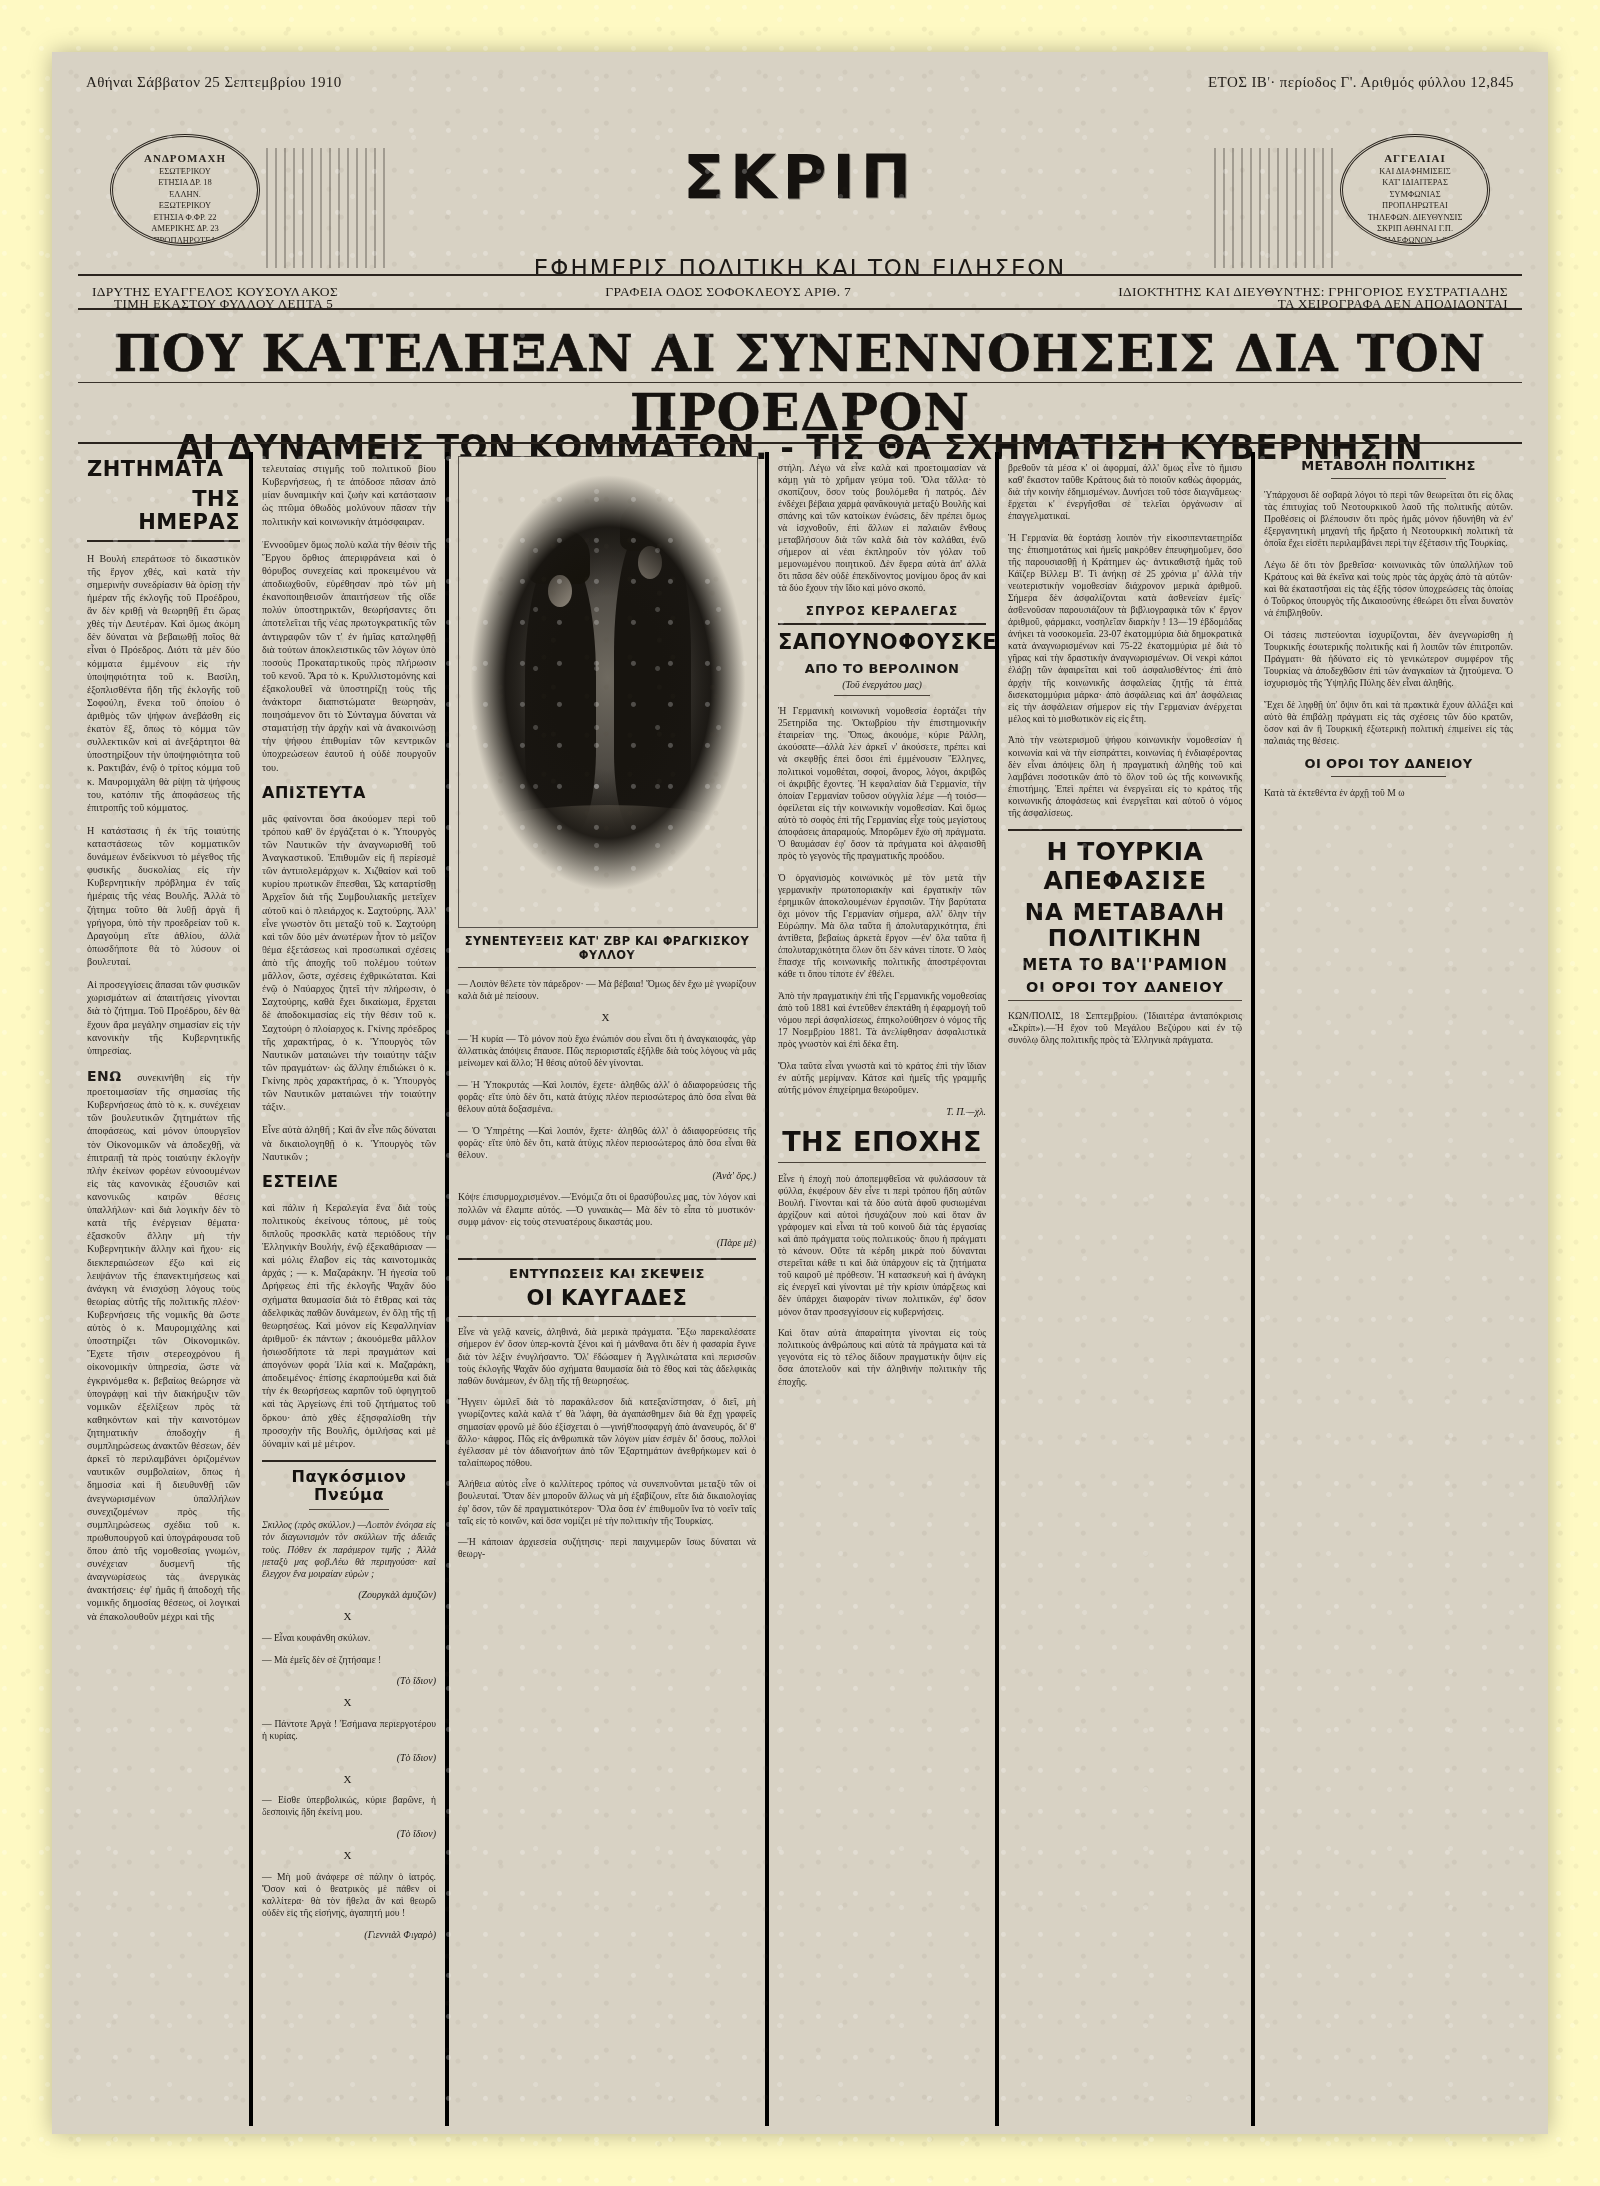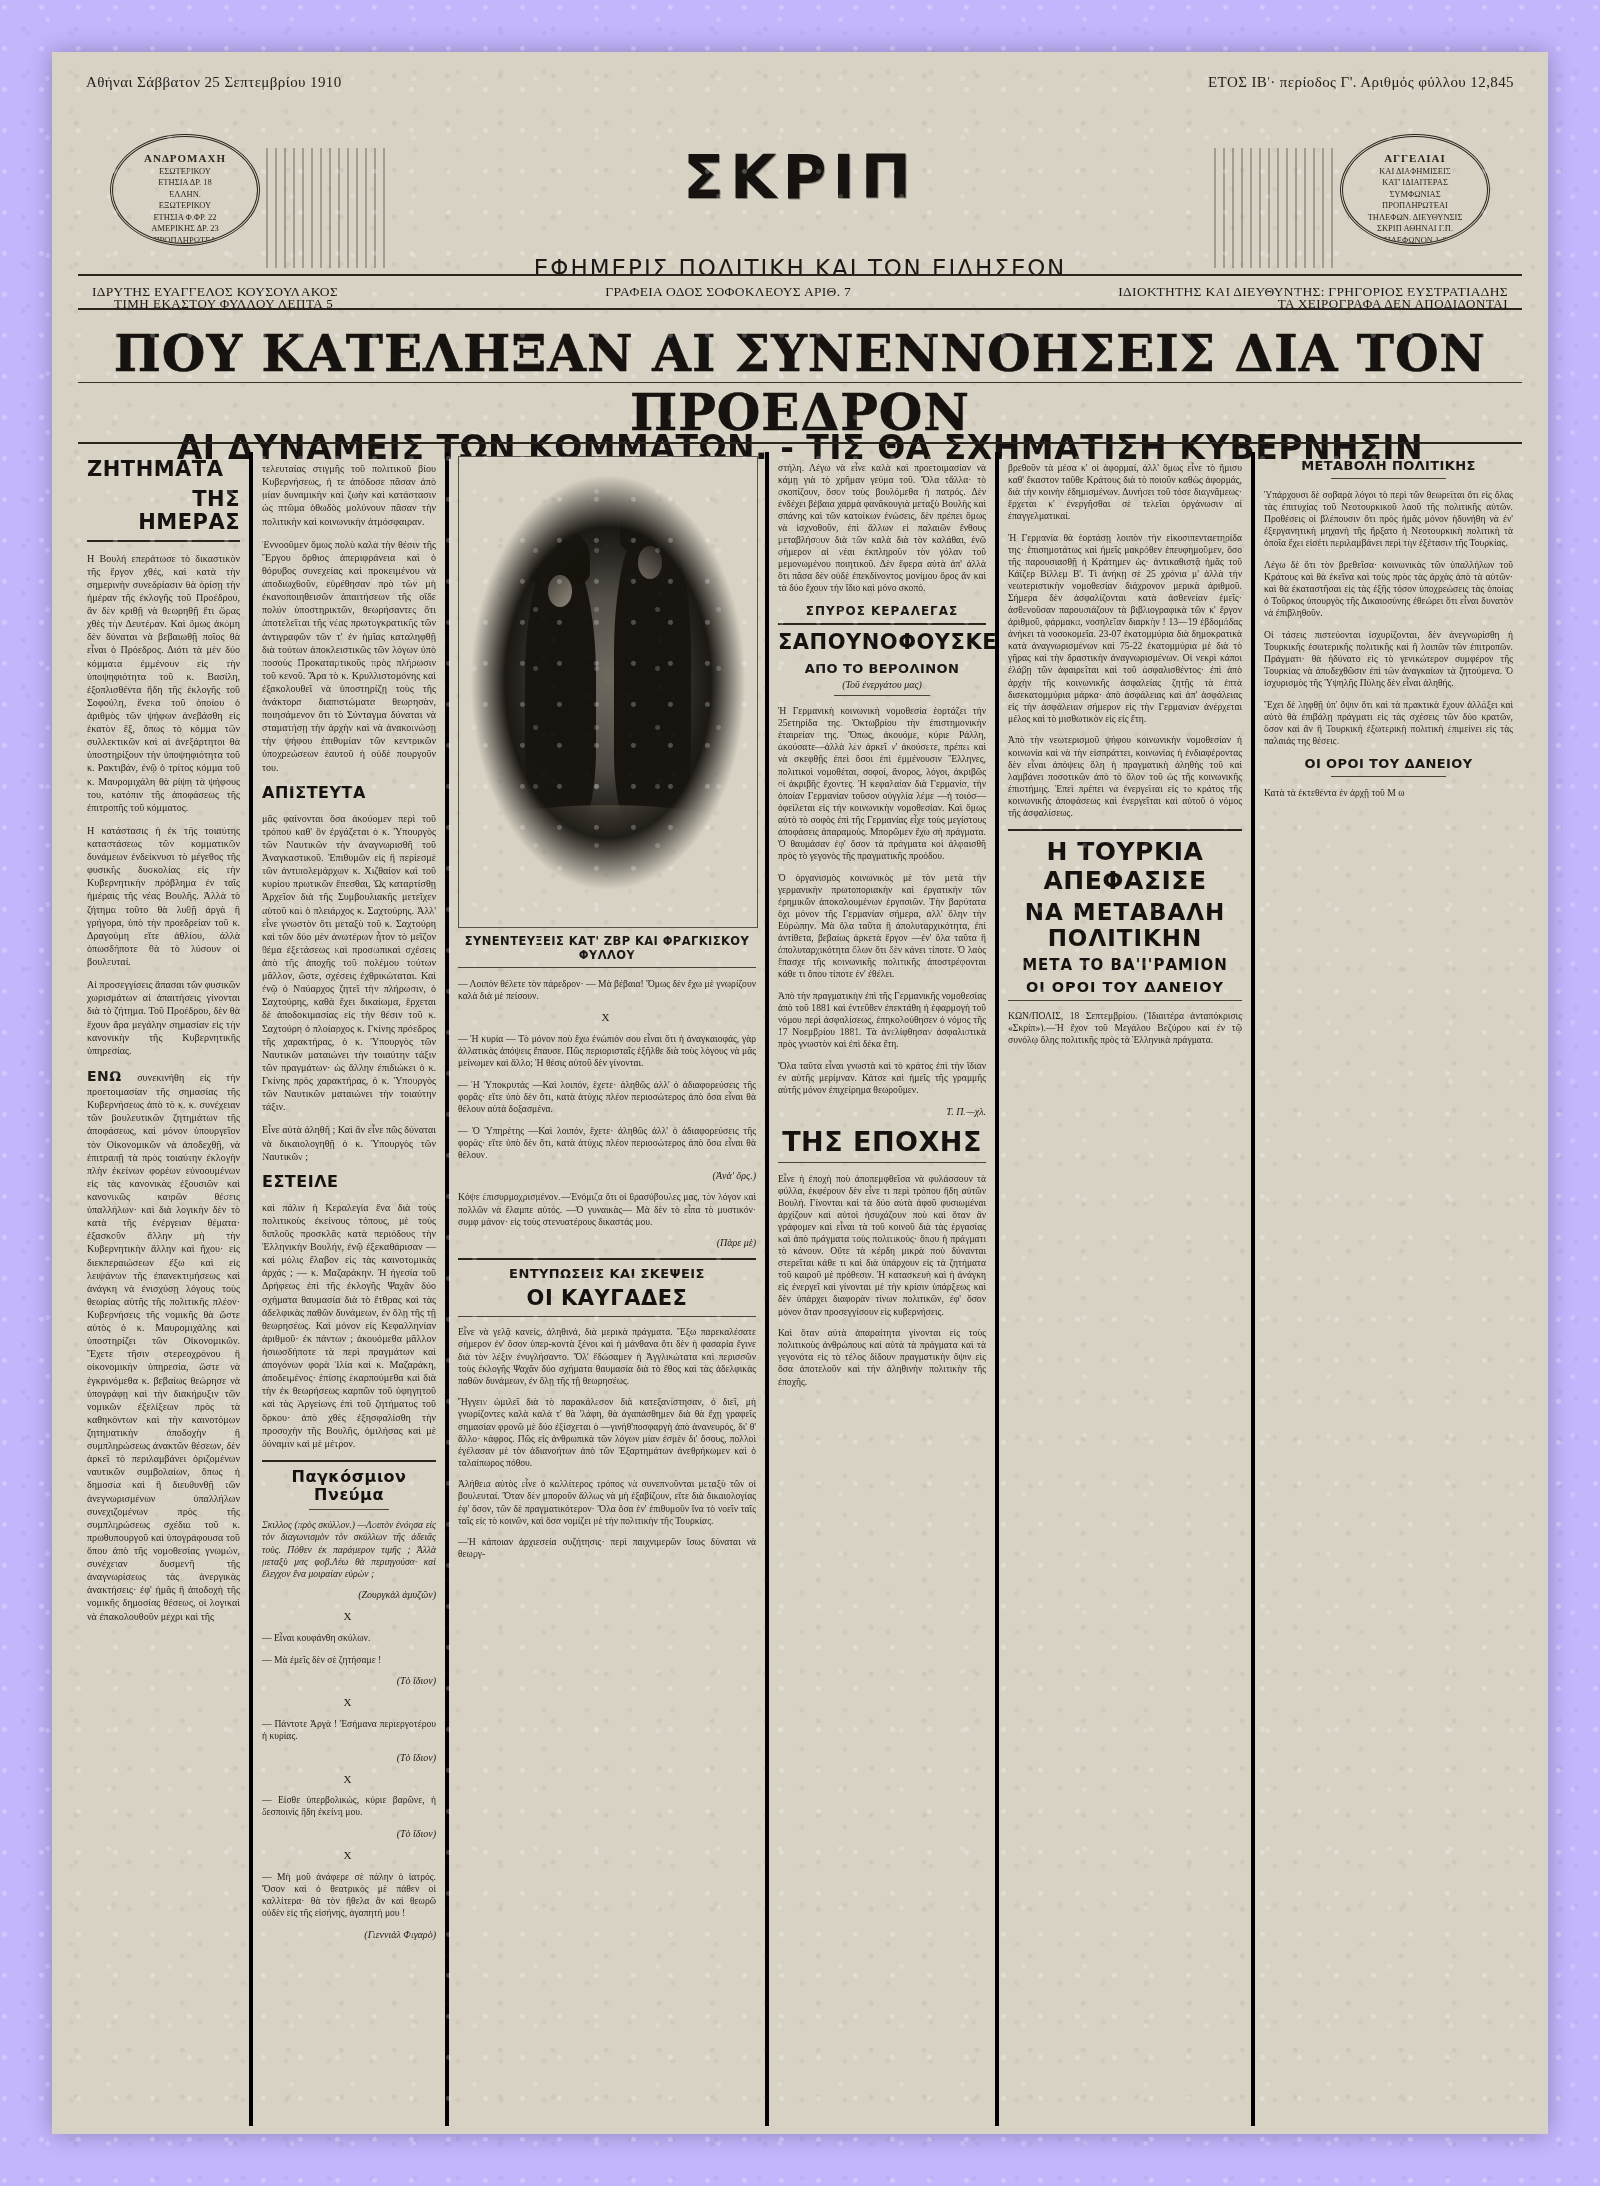--- a/index.html
+++ b/index.html
@@ -5,21 +5,21 @@
   html, body {
     margin: 0;
     padding: 0;
     background: #b9b3a6;
   }
   .page {
     position: relative;
     width: 1600px;
     height: 2186px;
     margin: 0 auto;
-    background: #c4b5fd;
+    background: #fef9c3;
     overflow: hidden;
     font-family: "Liberation Serif", serif;
     color: #1a1714;
   }
   
   .page::before {
     content: "";
     position: absolute;
     inset: 0;
     background:

